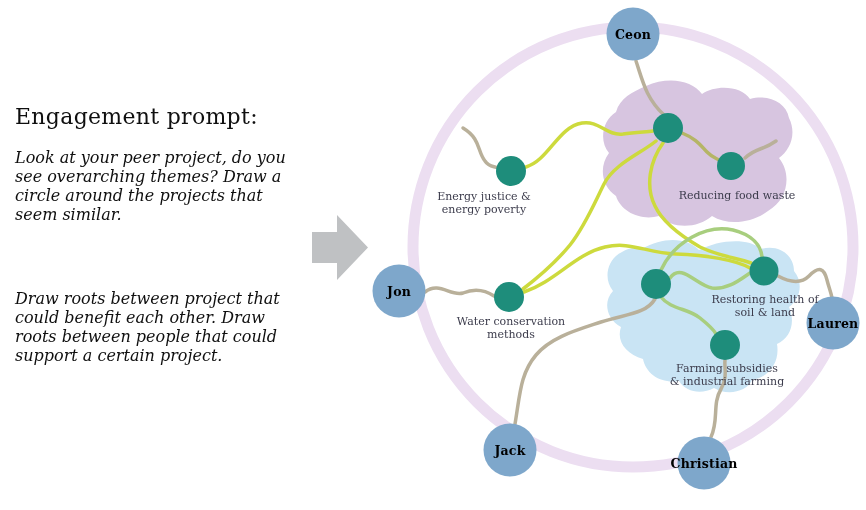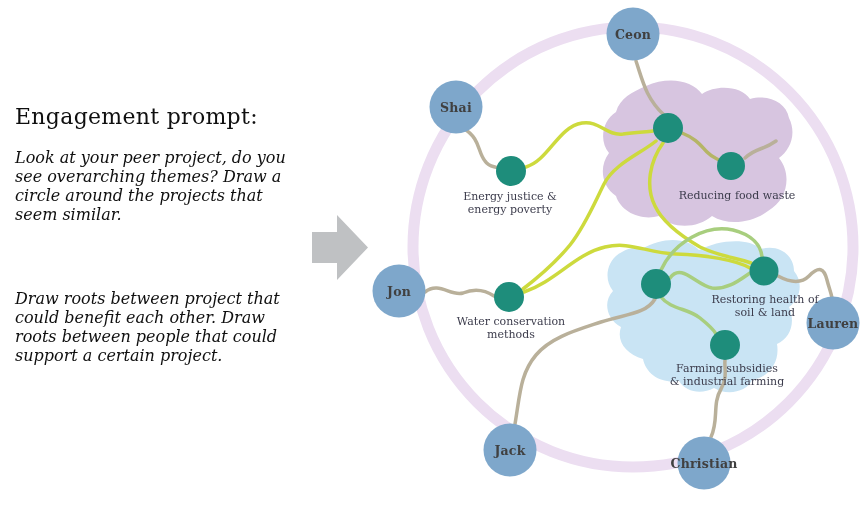--- a/index.html
+++ b/index.html
@@ -6,21 +6,21 @@
   #root {
     position:relative; width:866px; height:510px; overflow:hidden;
     background:#ffffff; font-family:"DejaVu Serif", serif;
   }
   #net { position:absolute; left:0; top:0; }
   .line { fill:none; stroke-width:3.5px; stroke-linecap:round; }
   .blob { stroke:none; }
   .ring { fill:none; stroke-width:11px; }
   .person {
     position:absolute; width:53px; height:53px; border-radius:50%;
-    background:#7ea7cb; color:#404040;
+    background:#7ea7cb; color:#000000;
     display:flex; align-items:center; justify-content:center;
     font-size:12.5px; font-weight:700; letter-spacing:0.2px;
     transform:translate(-50%,-50%);
   }
   .plabel {
     position:absolute; transform:translateX(-50%);
     text-align:center; font-size:11px; line-height:13px;
     color:#3c3c4c; white-space:pre;
   }
   .prompt-title {
@@ -91,37 +91,34 @@
     <circle cx="731" cy="166" r="14" fill="#1e8d7b"></circle>
     <circle cx="509" cy="297" r="15" fill="#1e8d7b"></circle>
     <circle cx="656" cy="284" r="15" fill="#1e8d7b"></circle>
     <circle cx="764" cy="271" r="14.5" fill="#1e8d7b"></circle>
     <circle cx="725" cy="345" r="15" fill="#1e8d7b"></circle>
   </svg>
 
   <div class="person" style="left:633px; top:34px;">
       <span>Ceon</span>
     </div>
-  <div class="person" style="left:456px; top:107px;">
-      <span>Shai</span>
-    </div>
   <div class="person" style="left:399px; top:291px;">
       <span>Jon</span>
     </div>
   <div class="person" style="left:833px; top:323px;">
       <span>Lauren</span>
     </div>
   <div class="person" style="left:510px; top:450px;">
       <span>Jack</span>
     </div>
   <div class="person" style="left:704px; top:463px;">
       <span>Christian</span>
     </div>
 
-  <div class="plabel" style="left:510px; top:190px;">Energy justice &amp;
+  <div class="plabel" style="left:484px; top:190px;">Energy justice &amp;
 energy poverty</div>
   <div class="plabel" style="left:737px; top:189px;">Reducing food waste</div>
   <div class="plabel" style="left:511px; top:315px;">Water conservation
 methods</div>
   <div class="plabel" style="left:765px; top:293px;">Restoring health of
 soil &amp; land</div>
   <div class="plabel" style="left:727px; top:362px;">Farming subsidies
 &amp; industrial farming</div>
 
 </div>

